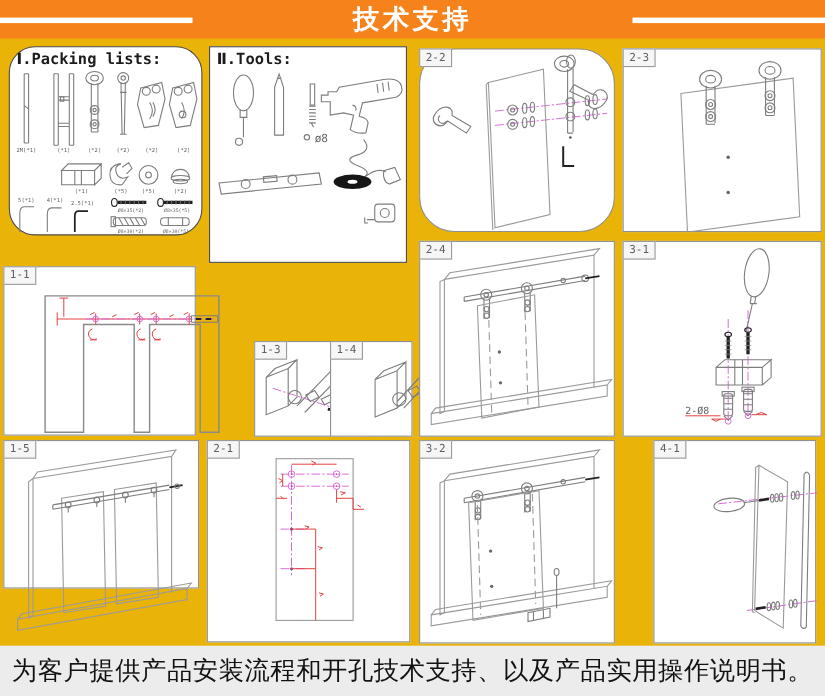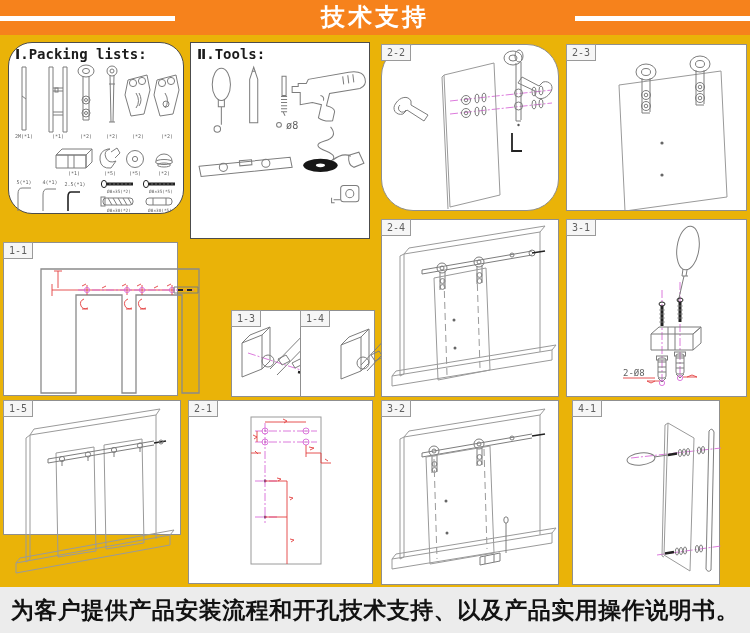--- a/index.html
+++ b/index.html
@@ -7,21 +7,21 @@
          font-family:"DejaVu Sans","Liberation Sans",sans-serif;}
   
   .header{position:absolute;left:0;top:0;width:750px;height:35px;background:#F6821C;}
   .htitle{position:absolute;left:0;top:0;width:100%;height:35px;line-height:35px;text-align:center;
           color:#fff;font-size:24px;font-weight:bold;letter-spacing:3px;}
   .hline{position:absolute;top:16px;height:5px;background:#fff;}
   .hline.l{left:0;width:175px;}
   .hline.r{right:0;width:175px;}
   
   .footer{position:absolute;left:0;top:587px;width:750px;height:46px;background:#ECECEC;
-          color:#121212;font-size:23px;font-weight:bold;text-align:center;line-height:46px;letter-spacing:0.5px;}
+          color:#121212;font-size:23px;font-weight:normal;text-align:center;line-height:46px;letter-spacing:0.5px;}
   
   .panel{position:absolute;background:#fff;border:1px solid #8f8f8f;box-sizing:border-box;}
   .panel.dark{border-color:#4c4c4c;}
   .tag{position:absolute;left:-1px;top:-1px;min-width:24px;height:15px;border:1px solid #9a9a9a;background:#f6f6f6;
        font-family:"DejaVu Sans Mono","Liberation Mono",monospace;font-size:10px;line-height:15px;color:#606060;
        text-align:center;padding:0 2px;}
   .sec-title{position:absolute;font-family:"DejaVu Sans Mono","DejaVu Sans",monospace;font-weight:bold;color:#1c1c1c;}
   .sec-title.inpanel{left:6px;top:3px;font-size:14px;}
   #installing-title{left:10px;top:219px;font-size:15px;}
   svg{display:block;}
@@ -494,21 +494,21 @@
           <circle cx="65" cy="132" r="1.5" fill="#666"></circle>
       </g>
       <g>
         <path class="ln" d="M98,156 L118,152 L118,160 L98,164 Z M103,155 v8 M112,153 v8"></path>
         <path class="ln" d="M124,122 V152"></path>
         <ellipse class="ln" cx="124" cy="119" rx="2.2" ry="3.2"></ellipse>
       </g>
     </svg>
   </div>
 
-  <div class="panel" style="left:572px;top:400px;width:148px;height:185px;">
+  <div class="panel" style="left:594px;top:400px;width:148px;height:185px;">
     <div class="tag"><span>4-1</span></div>
     <svg width="179" height="183" viewBox="0 0 179 183">
       <path class="mag cl" d="M58,57 L148,47 M84,154 L148,145"></path>
       <g>
         <path class="lt" d="M95,22 L121,37 L117,170 L91,154 Z M95,22 l-3,2 l-3,131 l2,1"></path>
       </g>
       <g>
         <path class="ln" d="M136,30 L133,168 M141,31 L138,169 M136,30 Q139,26 141,31 M133,168 Q135,172 138,169"></path>
       </g>
       <g>

